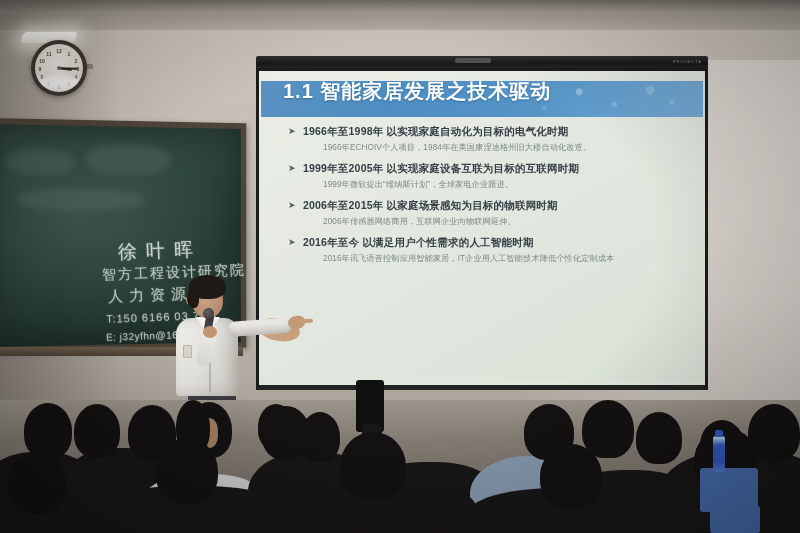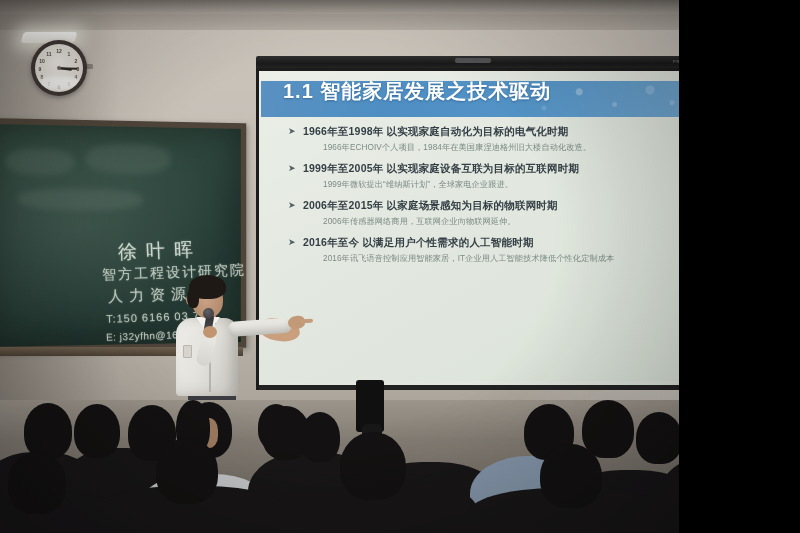--- a/index.html
+++ b/index.html
@@ -1,19 +1,19 @@
 <!DOCTYPE html>
 <html><head>
 <meta charset="utf-8">
 <style>
   * { margin:0; padding:0; box-sizing:border-box; }
   html,body { width:800px; height:533px; overflow:hidden; background:#000; }
   body { font-family:"Liberation Sans","DejaVu Sans",sans-serif; }
 
-  #scene { position:relative; width:679px; height:533px; overflow:hidden;
+  #scene { position:relative; width:800px; height:533px; overflow:hidden;
            background:#b9b4ad; }
 
   
   .wall {
     position:absolute; left:0; top:0; width:800px; height:420px;
     background:
       linear-gradient(180deg,#cdc7bf 0%,#c6c0b7 40%,#bdb7ae 70%,#aaa49b 100%);
   }
   .wall-upper {
     position:absolute; left:0; top:0; width:800px; height:30px;

